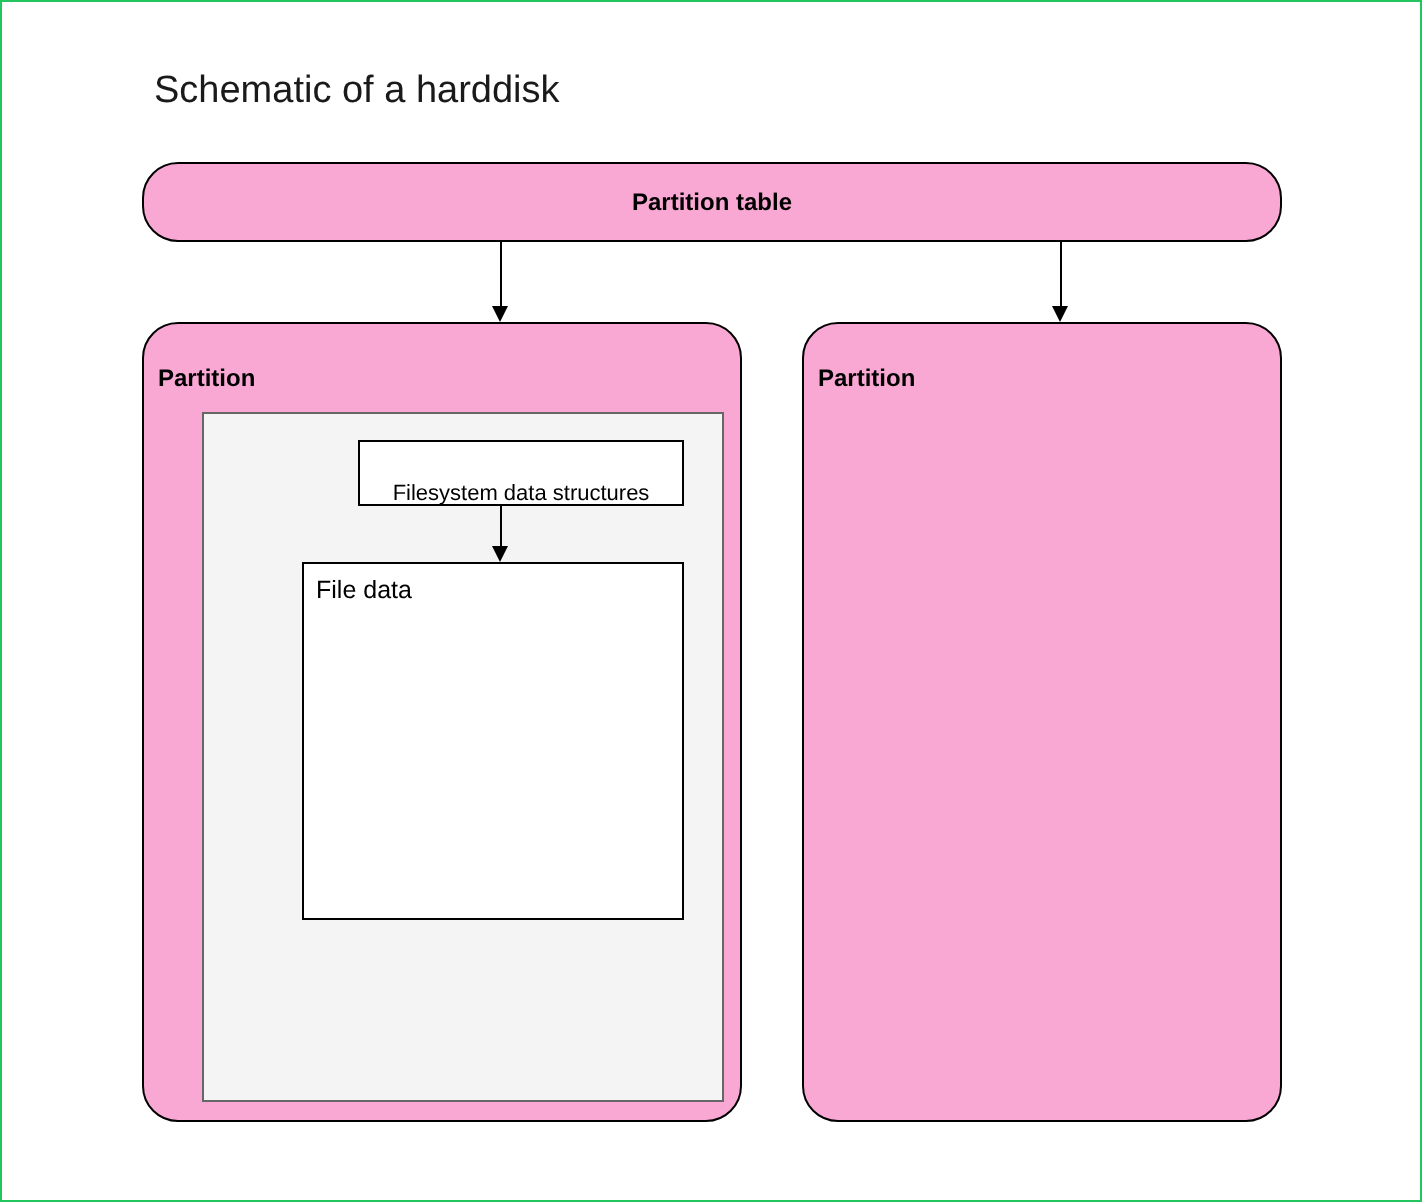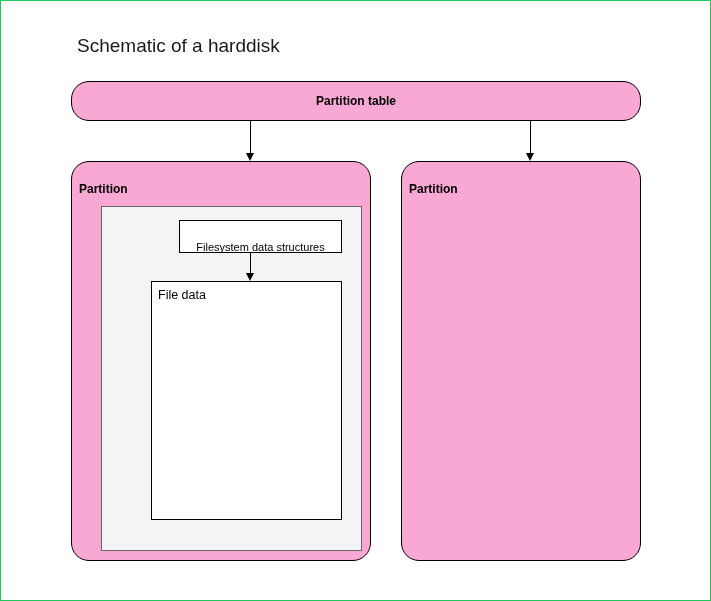--- a/index.html
+++ b/index.html
@@ -120,21 +120,21 @@
     color: #000000;
     white-space: nowrap;
     margin-top: 10px;
   }
 
   
   #file-data {
     left: 150px;
     top: 280px;
     width: 191px;
-    height: 239px;
+    height: 179px;
   }
   #file-data .box-label {
     position: absolute;
     left: 6px;
     top: 6px;
     font-size: 12.5px;
     color: #000000;
   }
 
   

